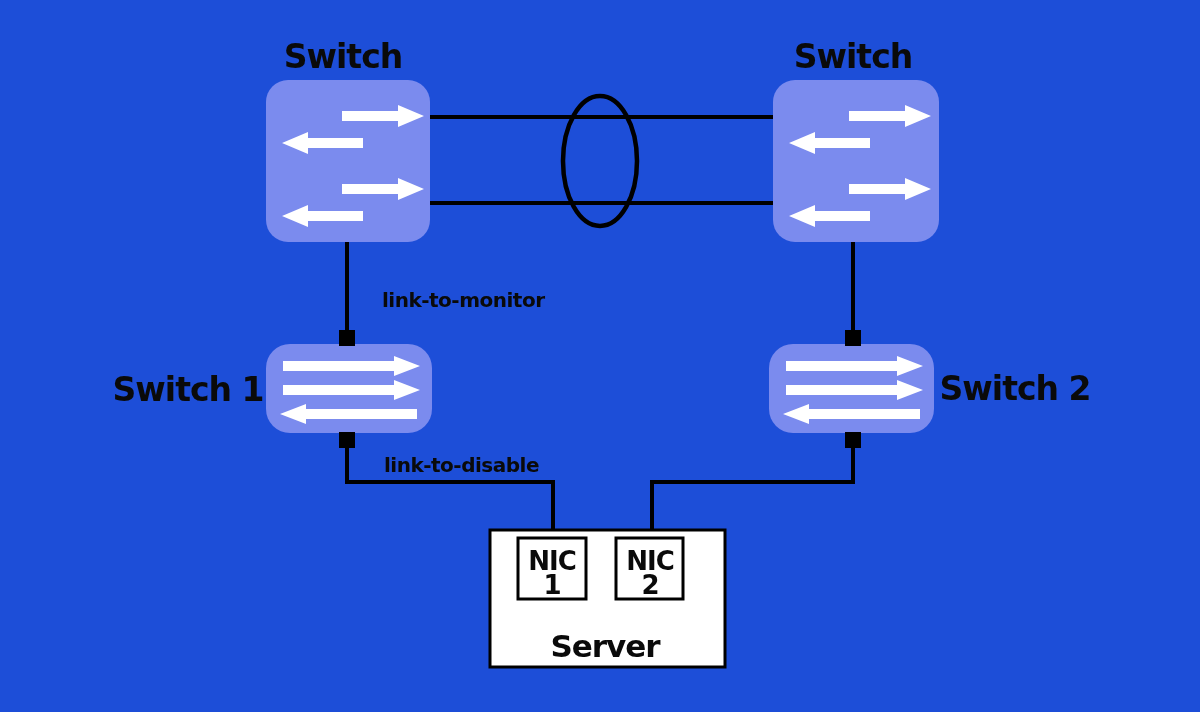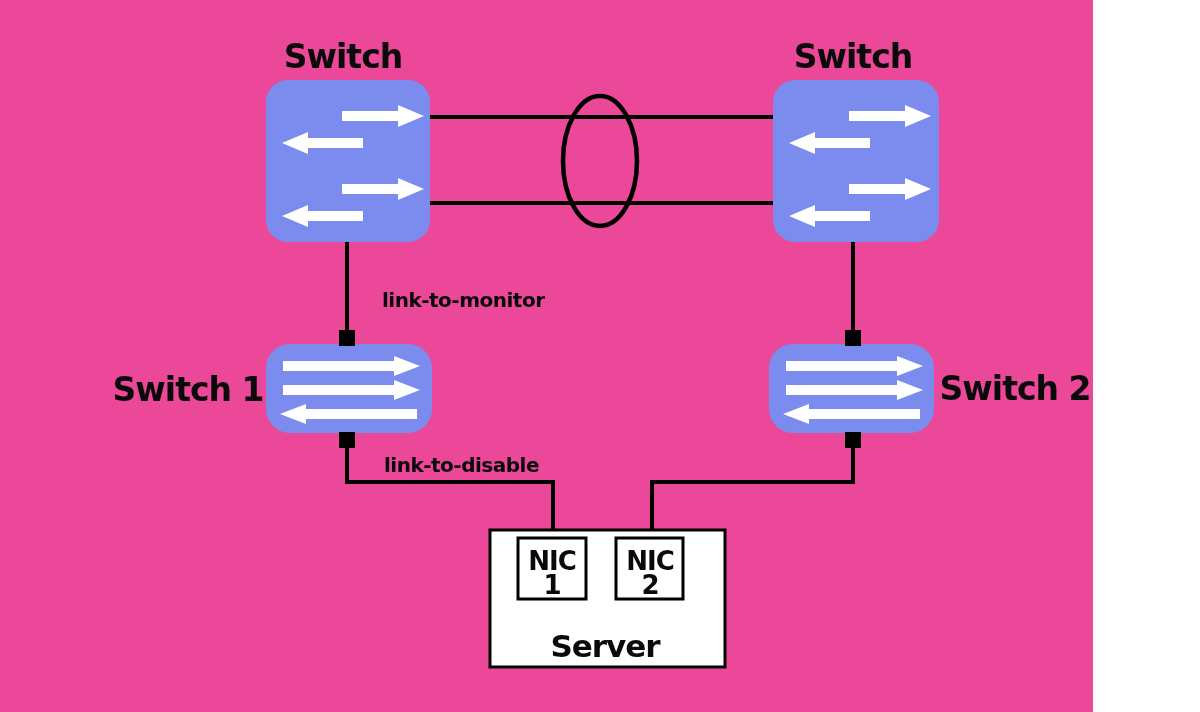--- a/index.html
+++ b/index.html
@@ -2,23 +2,23 @@
 <html><head>
 <meta charset="utf-8">
 <style>
   html, body {
     margin: 0;
     padding: 0;
     background: #ffffff;
   }
   .stage {
     position: relative;
-    width: 1093px;
+    width: 1200px;
     height: 712px;
-    background: #ec4899;
+    background: #1d4ed8;
     overflow: hidden;
   }
   svg text {
     font-family: "DejaVu Sans", "Liberation Sans", sans-serif;
     font-weight: bold;
     fill: #0a0a0a;
   }
   .node-title  { font-size: 33px; letter-spacing: -1px; }
   .side-title  { font-size: 33px; letter-spacing: -1px; }
   .link-label  { font-size: 20px; letter-spacing: -0.5px; }

